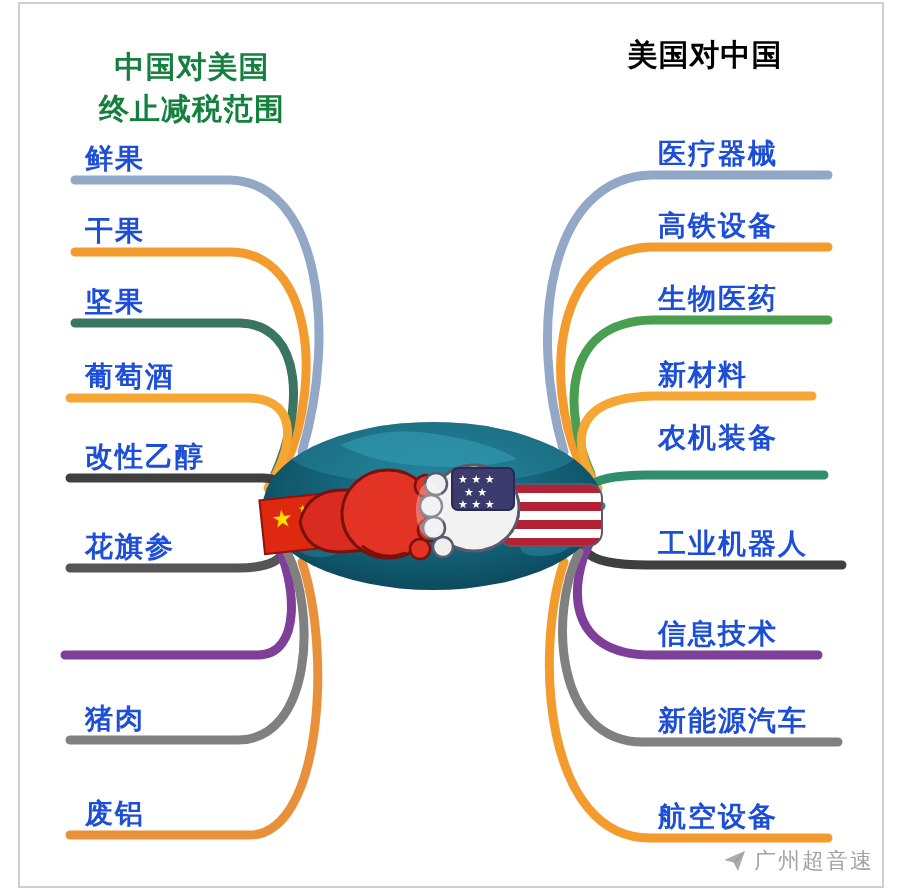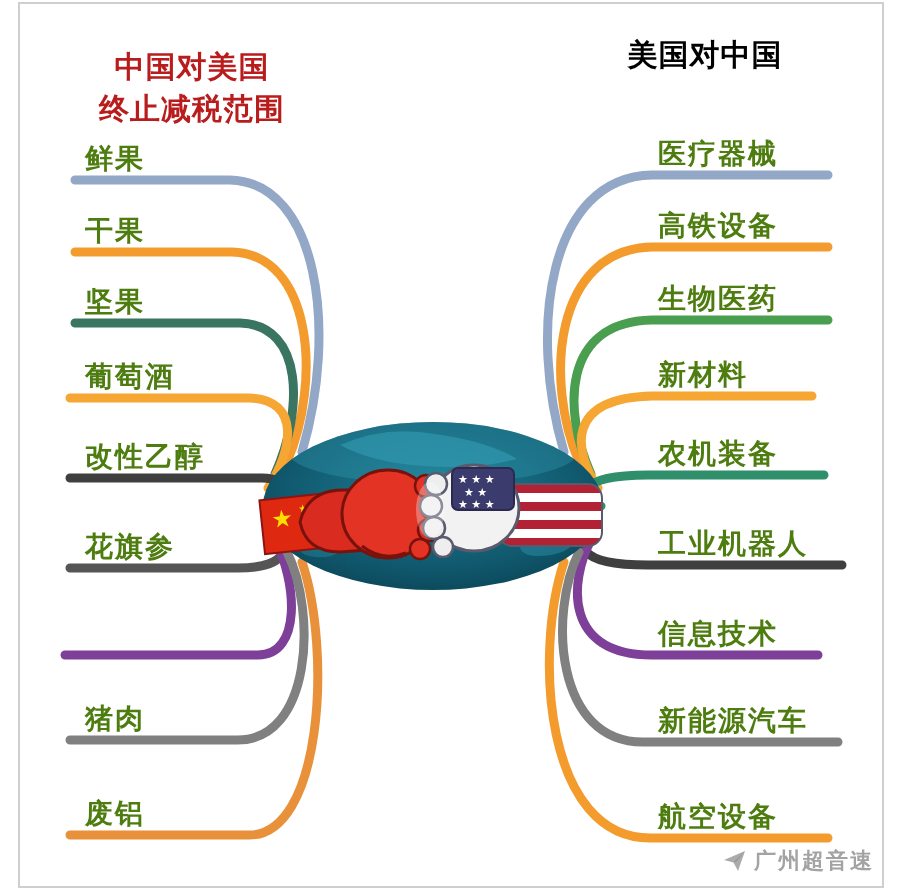--- a/index.html
+++ b/index.html
@@ -9,31 +9,31 @@
   }
   .frame{
     position:absolute;left:18px;top:2px;right:16px;bottom:4px;
     border:2px solid #cfcfcf;background:#ffffff;
   }
   .layer{position:absolute;left:0;top:0;width:900px;height:892px;}
   .title{
     position:absolute;font-weight:800;font-size:30px;line-height:42px;
     text-align:center;white-space:nowrap;letter-spacing:1px;
   }
-  .title-left{color:#b91c1c;left:62px;top:46px;width:260px;}
+  .title-left{color:#15803d;left:62px;top:46px;width:260px;}
   .title-right{color:#000000;left:590px;top:34px;width:230px;}
   .item{
-    position:absolute;font-weight:700;font-size:28px;color:#4d7c0f;
+    position:absolute;font-weight:700;font-size:28px;color:#1d4ed8;
     white-space:nowrap;letter-spacing:2px;
   }
   .left-item{left:85px;}
   .right-item{left:658px;}
   .watermark{
     position:absolute;right:26px;top:846px;display:flex;align-items:center;gap:7px;
-    color:#a3a3a3;font-size:22px;font-weight:700;letter-spacing:2px;
+    color:#a3a3a3;font-size:22px;font-weight:400;letter-spacing:2px;
   }
 </style>
 </head>
 <body>
 
 <div class="page">
   <div class="frame"></div>
 
   <svg class="layer" viewBox="0 0 900 892">
     <g fill="none" stroke-linecap="round" stroke-linejoin="round" stroke-width="9">
@@ -136,21 +136,21 @@
   <div class="item left-item" style="top:358px">葡萄酒</div>
   <div class="item left-item" style="top:438px">改性乙醇</div>
   <div class="item left-item" style="top:528px">花旗参</div>
   <div class="item left-item" style="top:700px">猪肉</div>
   <div class="item left-item" style="top:795px">废铝</div>
 
   <div class="item right-item" style="top:207px">高铁设备</div>
   <div class="item right-item" style="top:135px">医疗器械</div>
   <div class="item right-item" style="top:280px">生物医药</div>
   <div class="item right-item" style="top:356px">新材料</div>
-  <div class="item right-item" style="top:435px">农机装备</div>
+  <div class="item right-item" style="top:419px">农机装备</div>
   <div class="item right-item" style="top:525px">工业机器人</div>
   <div class="item right-item" style="top:615px">信息技术</div>
   <div class="item right-item" style="top:702px">新能源汽车</div>
   <div class="item right-item" style="top:798px">航空设备</div>
 
   <div class="watermark">
     <svg width="24" height="24" viewBox="0 0 24 24">
       <path d="M1 11 L22 2 L15 22 L10.5 13.5 Z" fill="#ababab"></path>
       <path d="M10.5 13.5 L22 2 L13 12.5 Z" fill="#8d8d8d"></path>
     </svg>

